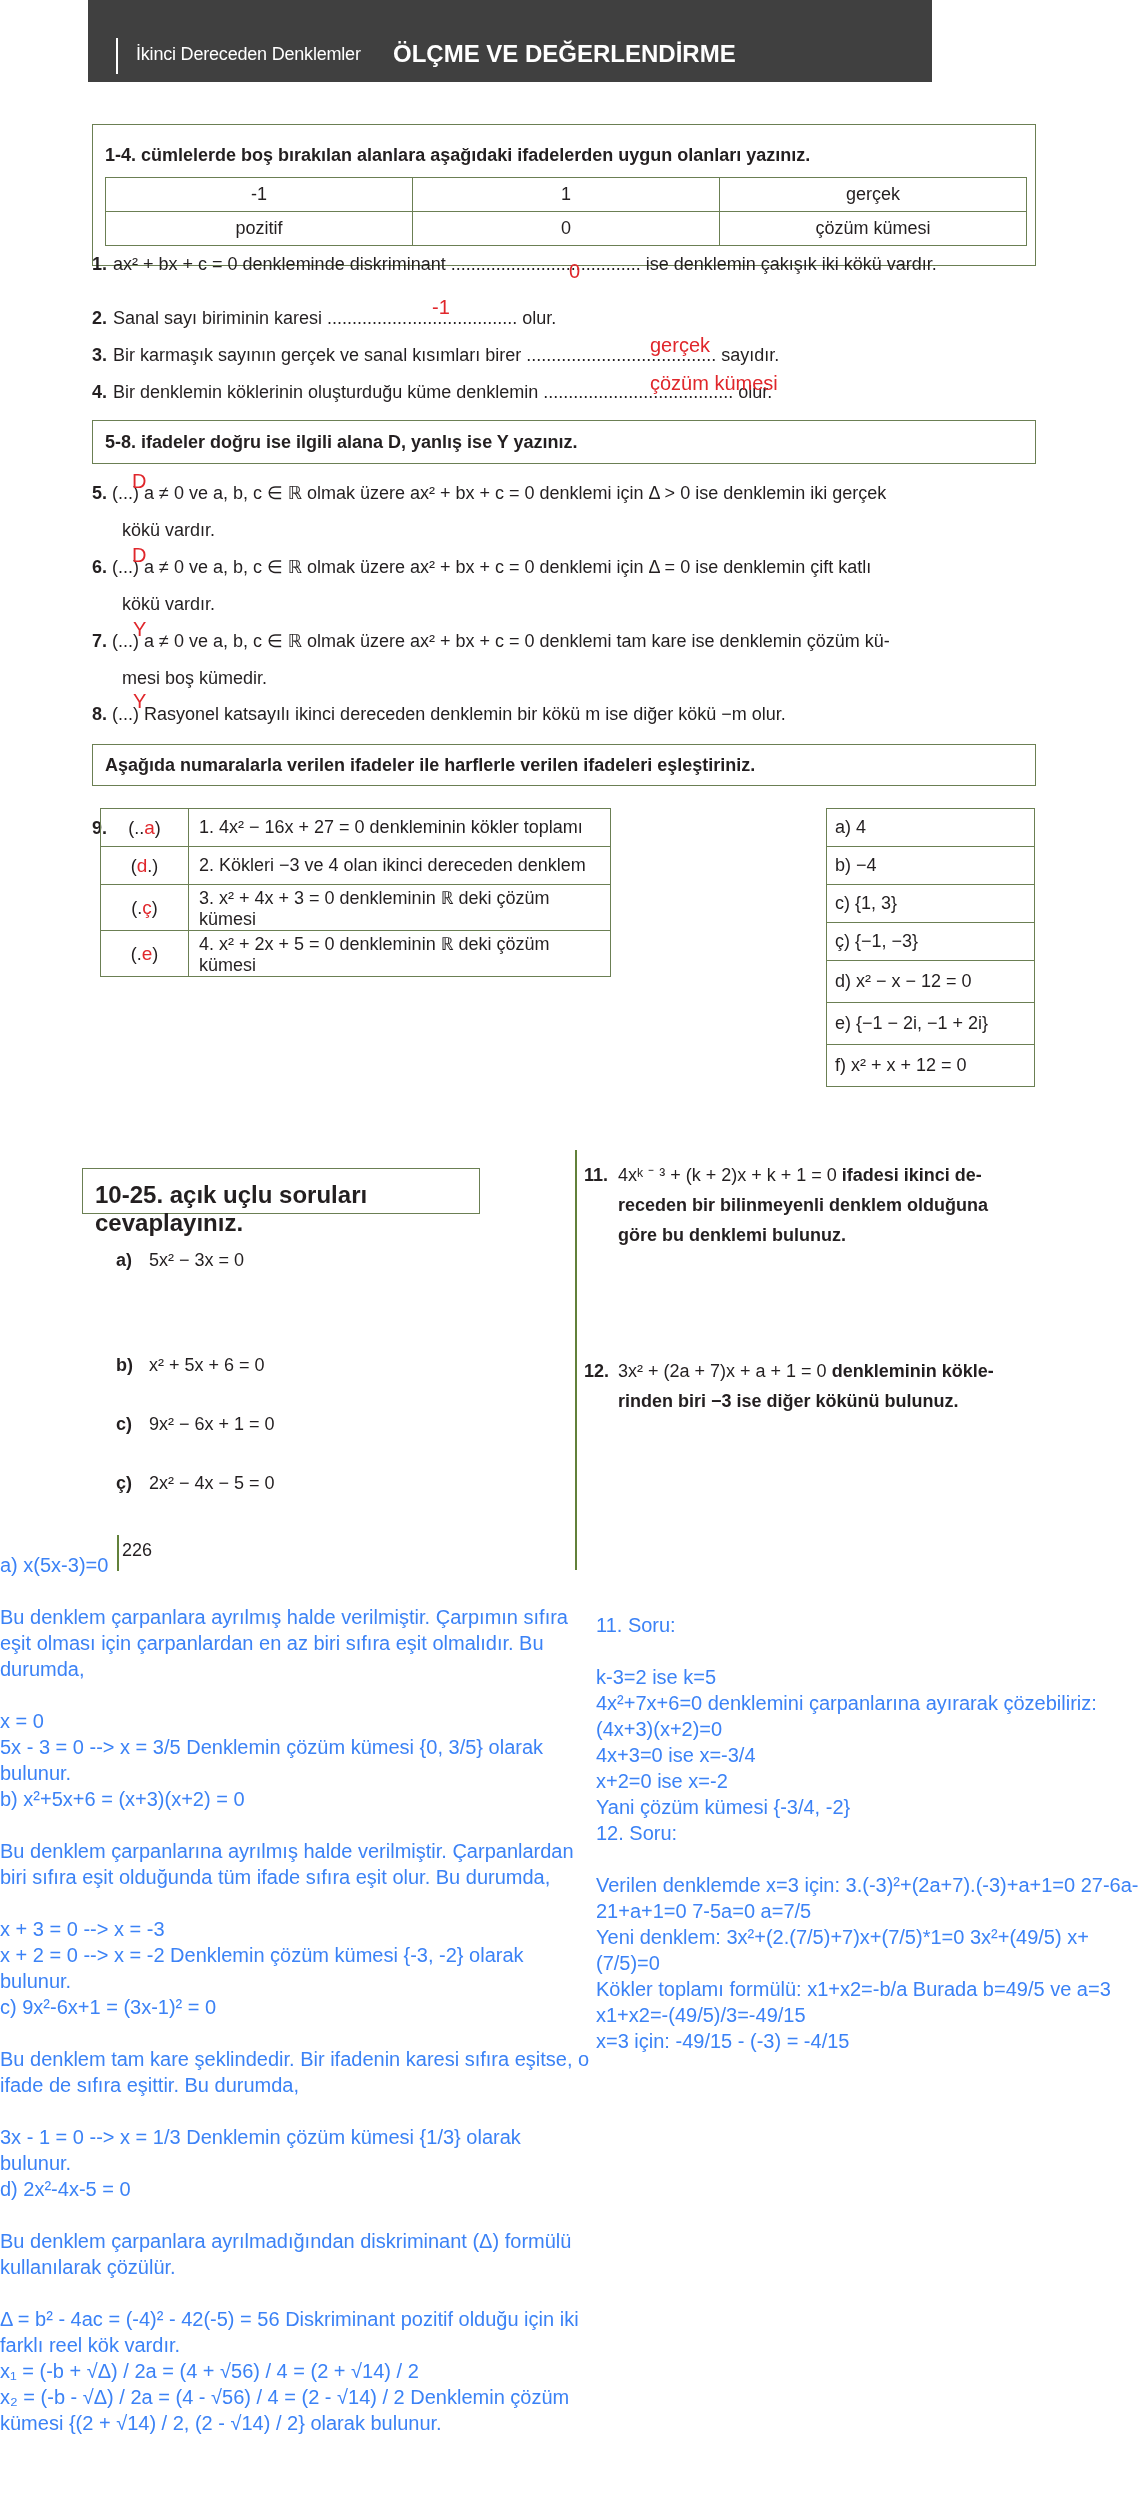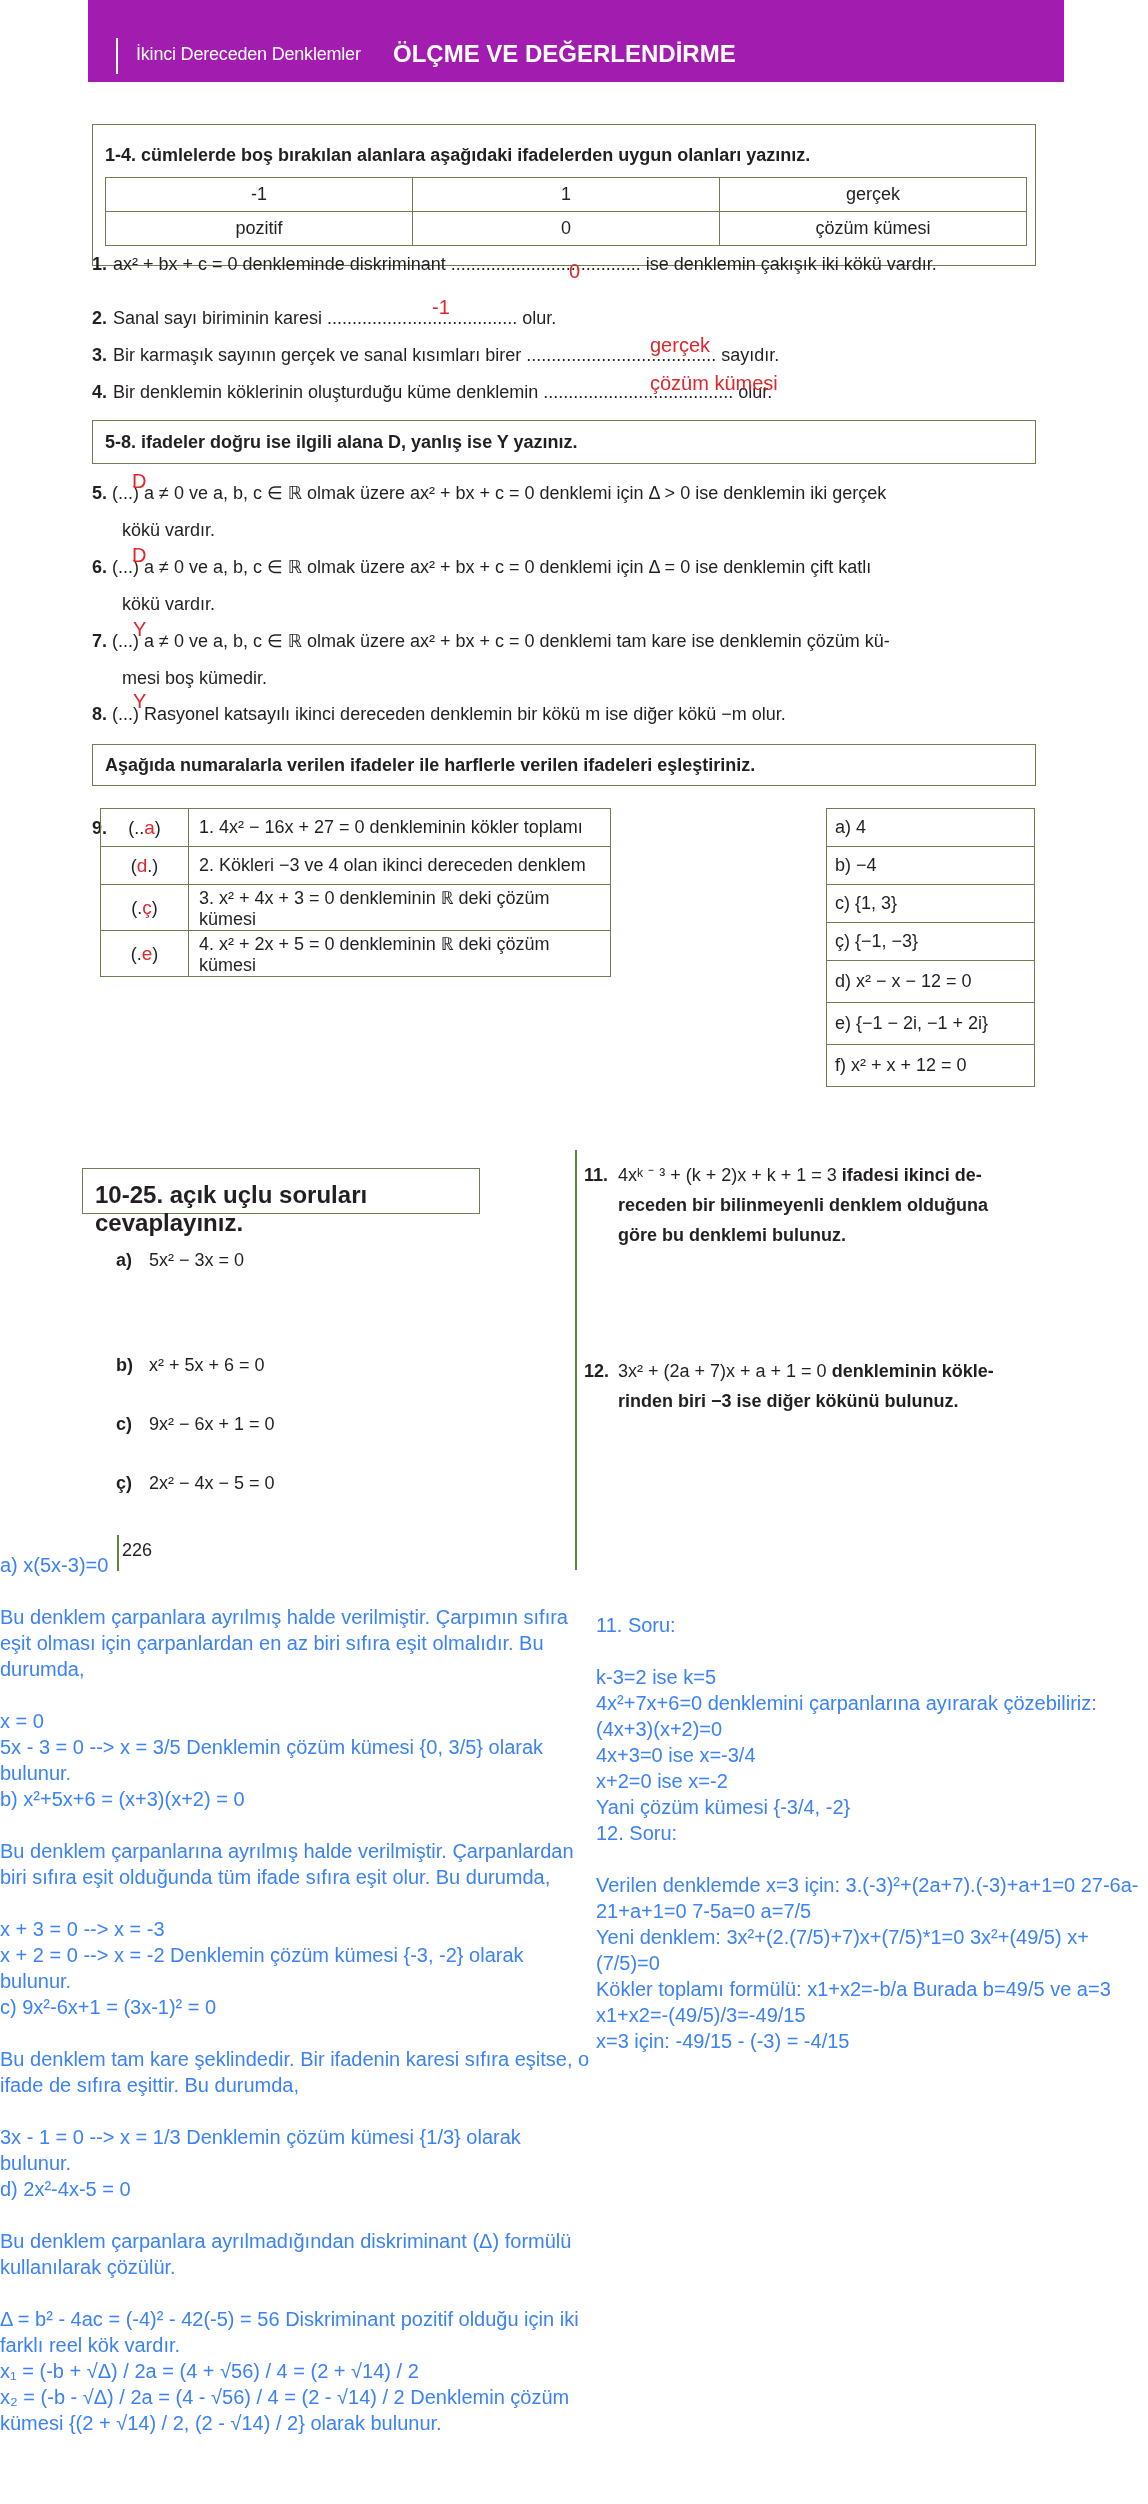--- a/index.html
+++ b/index.html
@@ -1,19 +1,19 @@
 <!DOCTYPE html>
 <html><head>
 <meta charset="utf-8">
 <style>
   * { box-sizing: border-box; margin: 0; padding: 0; }
   html, body { width: 1148px; height: 2504px; background: #ffffff; }
   body { position: relative; font-family: "Liberation Sans", sans-serif; color: #231f20; overflow: hidden; }
 
-  .banner { position: absolute; left: 88px; top: 0; width: 976px; height: 82px; background: #a21caf; }
+  .banner { position: absolute; left: 88px; top: 0; width: 844px; height: 82px; background: #404040; }
   .banner .bar { position: absolute; left: 28px; top: 38px; width: 2px; height: 36px; background: #ffffff; }
   .banner .sub { position: absolute; left: 48px; top: 44px; font-size: 18px; color: #ffffff; letter-spacing: -0.2px; }
   .banner .title { position: absolute; left: 305px; top: 40px; font-size: 24px; font-weight: bold; color: #ffffff; }
 
   .box { position: absolute; border: 1.5px solid #6b7f53; }
   .box-title { font-weight: bold; font-size: 18px; }
 
   .wordbank { left: 92px; top: 124px; width: 944px; height: 142px; }
   .wordbank .box-title { position: absolute; left: 12px; top: 20px; }
   .wb-table { position: absolute; left: 12px; top: 52px; width: 922px; border-collapse: collapse; }
@@ -200,21 +200,21 @@
 <div class="q10">
 </div>
 <div class="q10-part" style="top:1250px;"><span class="lbl">a)</span> <span>5x² − 3x = 0</span></div>
 <div class="q10-part" style="top:1355px;"><span class="lbl">b)</span> <span>x² + 5x + 6 = 0</span></div>
 <div class="q10-part" style="top:1414px;"><span class="lbl">c)</span> <span>9x² − 6x + 1 = 0</span></div>
 <div class="q10-part" style="top:1473px;"><span class="lbl">ç)</span> <span>2x² − 4x − 5 = 0</span></div>
 
 <div class="divider"></div>
 
 <div class="q11">
-  <div><span class="num">11.</span><span class="math">4xᵏ ⁻ ³ + (k + 2)x + k + 1 = 3</span><span> ifadesi ikinci de-</span></div>
+  <div><span class="num">11.</span><span class="math">4xᵏ ⁻ ³ + (k + 2)x + k + 1 = 0</span><span> ifadesi ikinci de-</span></div>
   <div class="indent">receden bir bilinmeyenli denklem olduğuna</div>
   <div class="indent">göre bu denklemi bulunuz.</div>
 </div>
 
 <div class="q11" style="top:1356px;">
   <div><span class="num">12.</span><span class="math">3x² + (2a + 7)x + a + 1 = 0</span><span> denkleminin kökle-</span></div>
   <div class="indent">rinden biri −3 ise diğer kökünü bulunuz.</div>
 </div>
 
 <div class="pagebar"></div>

